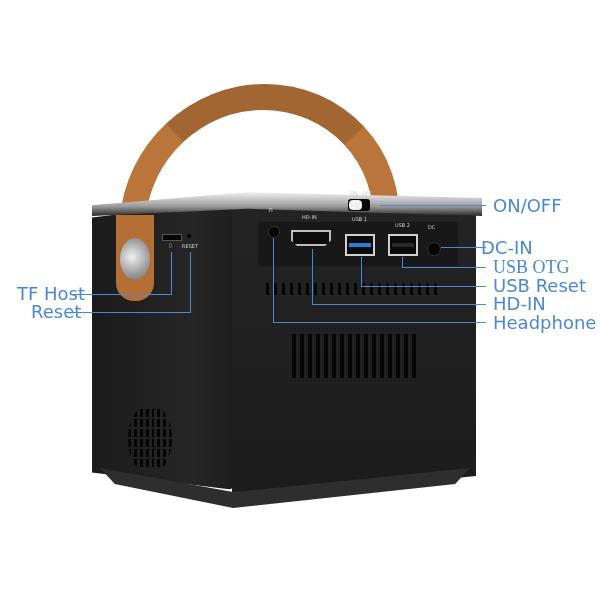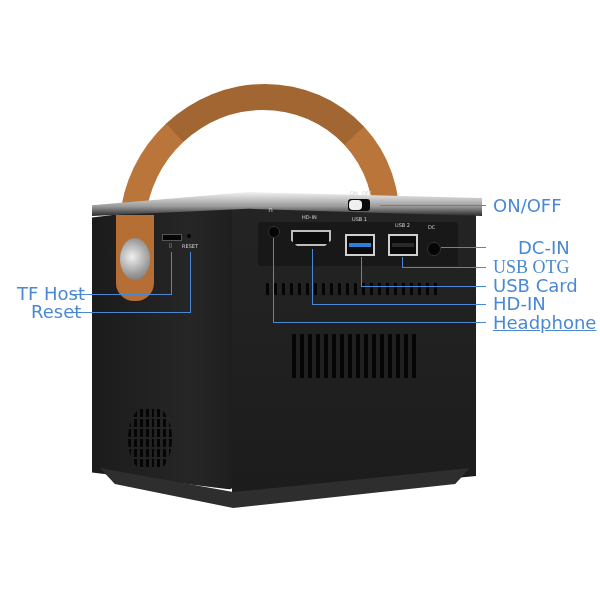--- a/index.html
+++ b/index.html
@@ -149,19 +149,19 @@
 <div class="abs line" style="left:312px;top:304px;width:174px;height:1px;"></div>
 <div class="abs line" style="left:273px;top:238px;width:1px;height:84px;"></div>
 <div class="abs line" style="left:273px;top:322px;width:213px;height:1px;"></div>
 
 <div class="abs line" style="left:171px;top:252px;width:1px;height:42px;"></div>
 <div class="abs line" style="left:70px;top:294px;width:102px;height:1px;"></div>
 <div class="abs line" style="left:190px;top:252px;width:1px;height:60px;"></div>
 <div class="abs line" style="left:70px;top:312px;width:121px;height:1px;"></div>
 
 <div class="abs label" style="left:493px;top:198px;">ON/OFF</div>
-<div class="abs label" style="left:518px;top:240px;">DC-IN</div>
+<div class="abs label" style="left:481px;top:240px;">DC-IN</div>
 <div class="abs label" style="left:493px;top:259px;font-family:Liberation Serif, serif;">USB OTG</div>
-<div class="abs label" style="left:493px;top:278px;">USB Card</div>
+<div class="abs label" style="left:493px;top:278px;">USB Reset</div>
 <div class="abs label" style="left:493px;top:296px;">HD-IN</div>
-<div class="abs label" style="left:493px;top:315px;text-decoration:underline;">Headphone</div>
+<div class="abs label" style="left:493px;top:315px;">Headphone</div>
 <div class="abs label" style="left:17px;top:286px;">TF Host</div>
 <div class="abs label" style="left:31px;top:304px;">Reset</div>
 
 </body></html>

